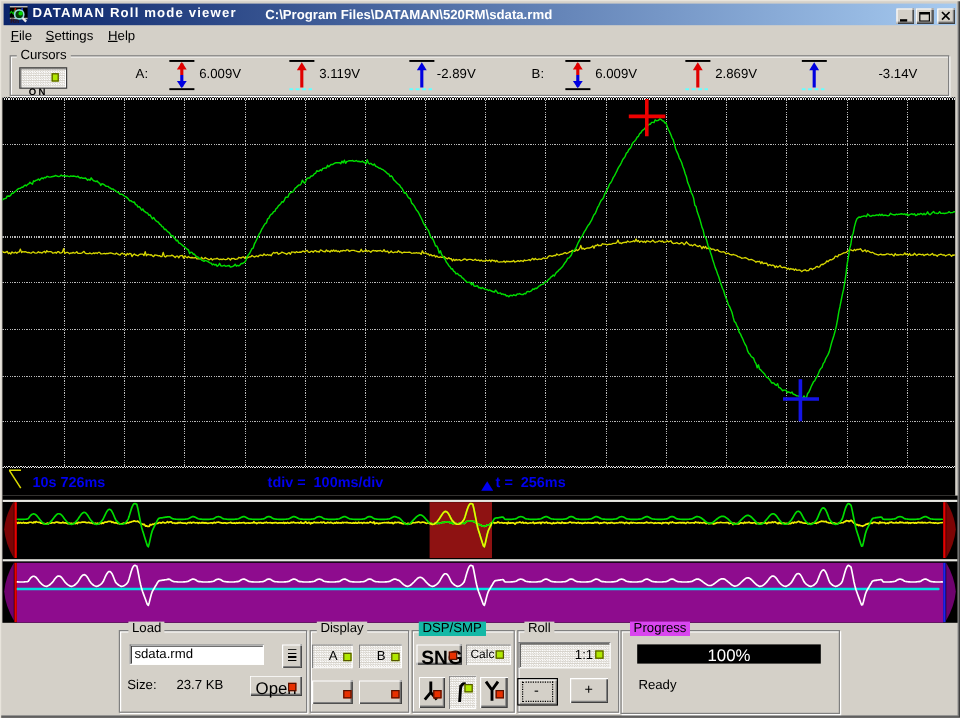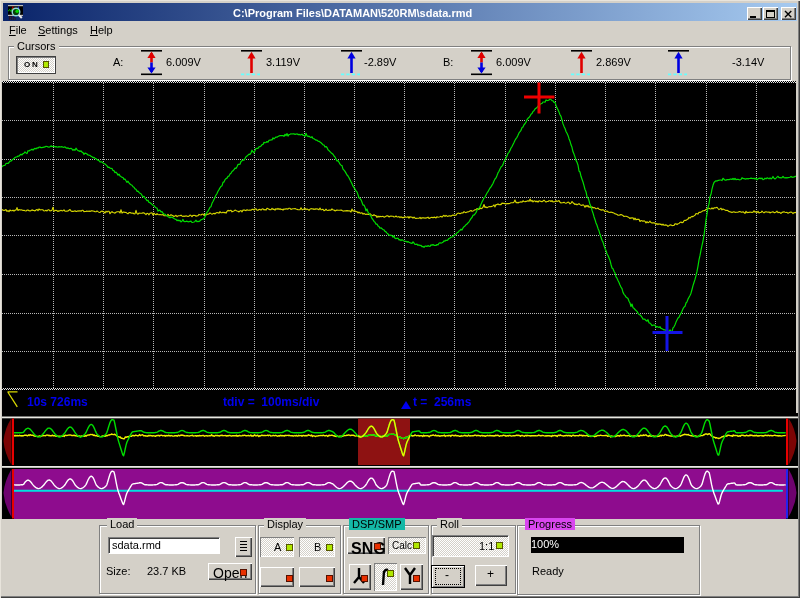--- a/index.html
+++ b/index.html
@@ -10,40 +10,41 @@
 <rect x="0" y="0" width="15" height="1.2" fill="#bbb"></rect>
       <rect x="0" y="9.8" width="15" height="1.2" fill="#bbb"></rect>
 <polyline points="0,6.5 1.5,4.5 3,6.5 4.5,3 6,5" fill="none" stroke="#0b0" stroke-width="1"></polyline>
 <rect x="4.2" y="1.5" width="1.3" height="8" fill="#b00"></rect>
       <rect x="9.8" y="1.5" width="1.3" height="4.5" fill="#23c"></rect>
 <circle cx="8" cy="7" r="3.8" fill="#0a3a0a" stroke="#8fd8d8" stroke-width="1.4"></circle>
 <circle cx="9.2" cy="6.2" r="1.8" fill="#0d0"></circle>
 <line x1="10.8" y1="10" x2="13.8" y2="13" stroke="#e8e8e8" stroke-width="2"></line>
 <text x="0.5" y="14.5" font-family="Liberation Sans" font-size="5.5" font-weight="bold" fill="#331111">Rn</text>
 </svg>
-<span style="position:absolute;left:230px;top:4px;font-size:11px;font-weight:bold;color:#fff">C:\Program Files\DATAMAN\520RM\sdata.rmd</span>
+<span style="position:absolute;left:24px;top:2px;font-size:11px;font-weight:bold;letter-spacing:0.95px;color:#fff">DATAMAN Roll mode viewer</span>
+<span style="position:absolute;left:218px;top:4px;font-size:11px;font-weight:bold;color:#fff">C:\Program Files\DATAMAN\520RM\sdata.rmd</span>
 <div style="position:absolute;left:744px;top:4px;width:15px;height:13px;background:#d4d0c8;box-shadow:inset 1px 1px 0 #fff, inset -1px -1px 0 #404040, inset -2px -2px 0 #808080">
       <span style="position:absolute;left:3px;top:8.5px;width:6px;height:2px;background:#000"></span>
     </div>
     <div style="position:absolute;left:760px;top:4px;width:15px;height:13px;background:#d4d0c8;box-shadow:inset 1px 1px 0 #fff, inset -1px -1px 0 #404040, inset -2px -2px 0 #808080">
       <span style="position:absolute;left:2.5px;top:2.5px;width:7px;height:5.5px;border:1px solid #000;border-top-width:2px"></span>
     </div>
     <div style="position:absolute;left:778px;top:4px;width:15px;height:13px;background:#d4d0c8;box-shadow:inset 1px 1px 0 #fff, inset -1px -1px 0 #404040, inset -2px -2px 0 #808080"><svg width="15" height="13">
         <path d="M 4,3 L 10.3,9.3 M 10.3,3 L 4,9.3" stroke="#000" stroke-width="1.4"></path>
       </svg></div>
 </div>
 <div style="position:absolute;left:9px;top:24px;font-size:11px"><u>F</u>ile</div>
 <div style="position:absolute;left:38px;top:24px;font-size:11px"><u>S</u>ettings</div>
 <div style="position:absolute;left:90px;top:24px;font-size:11px"><u>H</u>elp</div>
 
 <div style="position:absolute;left:8px;top:46px;width:781px;height:32px;border:1px solid #808080;box-shadow:inset 1px 1px 0 #fff, 1px 1px 0 #fff"></div>
 <div style="position:absolute;left:14px;top:40px;background:#d4d0c8;padding:0 3px;font-size:11px">Cursors</div>
 <div style="position:absolute;left:16px;top:55.5px;width:38px;height:16.5px;background:#d4d0c8;border:1px solid #404040;box-shadow:inset 1px 1px 0 #808080, inset -1px -1px 0 #fff">
     <div style="position:absolute;inset:1px;background:conic-gradient(#fff 25%,#d4d0c8 0 50%,#fff 0 75%,#d4d0c8 0);background-size:2px 2px">
-      <span style="position:absolute;left:6px;top:2px;font-size:8px;font-weight:bold;letter-spacing:1.8px">ON</span>
+      <span style="position:absolute;left:6px;top:14px;font-size:8px;font-weight:bold;letter-spacing:1.8px">ON</span>
       <span style="position:absolute;right:5px;top:3.5px;width:6.5px;height:6.5px;background:#b0e800;border:1px solid #555500;box-sizing:border-box"></span>
     </div>
   </div>
 <div style="position:absolute;left:113px;top:56px;font-size:11px">A:</div>
 <div style="position:absolute;left:443px;top:56px;font-size:11px">B:</div>
 <svg width="22" height="27" style="position:absolute;left:141px;top:49px">
 <rect x="0" y="1" width="21" height="1.6" fill="#000"></rect>
     <rect x="0" y="24.5" width="21" height="1.6" fill="#000"></rect>
 <line x1="10.5" y1="4" x2="10.5" y2="13.5" stroke="#e00000" stroke-width="2.6"></line>
 <path d="M 10.5,2.6 L 6.4,9 L 14.6,9 Z" fill="#e00000"></path>
@@ -235,15 +236,15 @@
     <span style="position:absolute;inset:2px 3px;border:1px dotted #000"></span>
     <span style="position:absolute;left:13px;top:2px;font-size:12px">-</span>
   </div>
 <div style="position:absolute;left:475px;top:565px;width:32px;height:21px;background:#d4d0c8;box-shadow:inset 1px 1px 0 #fff, inset -1px -1px 0 #404040, inset -2px -2px 0 #808080">
     <span style="position:absolute;left:12px;top:2px;font-size:12px">+</span>
   </div>
 
 <div style="position:absolute;left:517px;top:525px;width:181px;height:68px;border:1px solid #808080;box-shadow:inset 1px 1px 0 #fff, 1px 1px 0 #fff"></div>
 <div style="position:absolute;left:525px;top:518px;background:#d946ef;padding:0 3px;font-size:11px">Progress</div>
 <div style="position:absolute;left:531px;top:537px;width:153px;height:16px;background:#000">
-    <span style="position:absolute;left:0;right:0;top:1px;text-align:left;font-size:11px;color:#fff">100%</span>
+    <span style="position:absolute;left:0;right:0;top:1px;text-align:center;font-size:14px;color:#fff">100%</span>
   </div>
 <div style="position:absolute;left:532px;top:565px;font-size:11px">Ready</div>
 
 </body></html>

